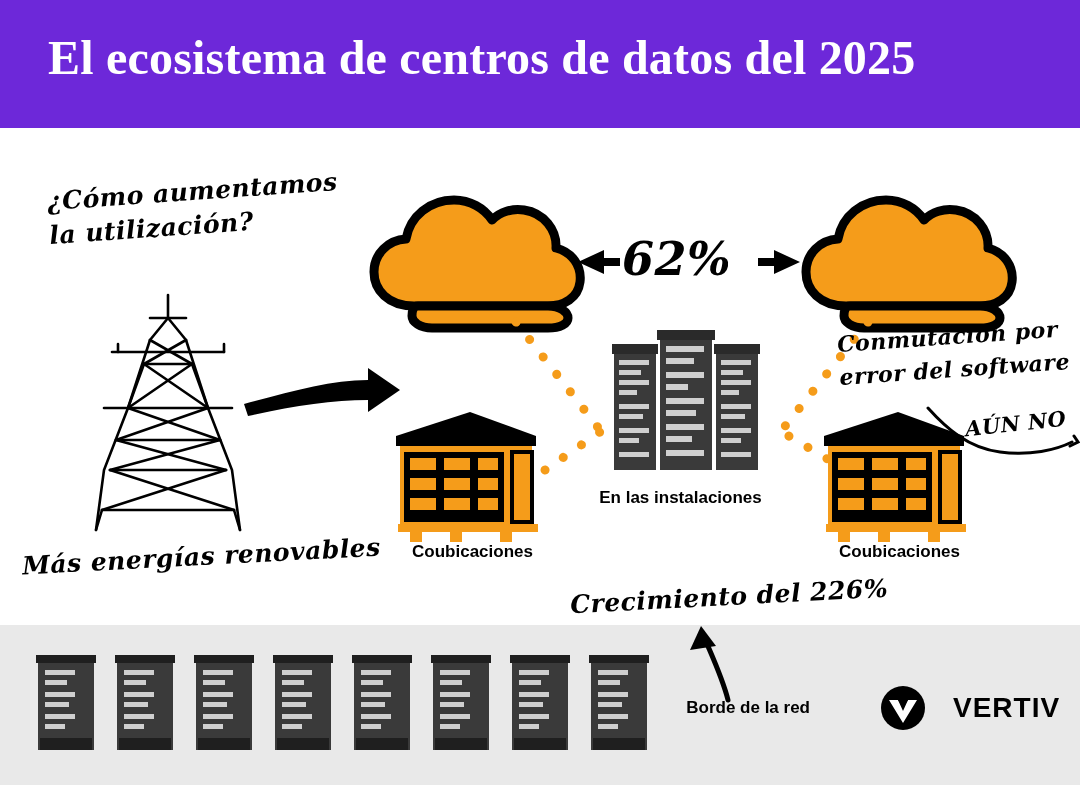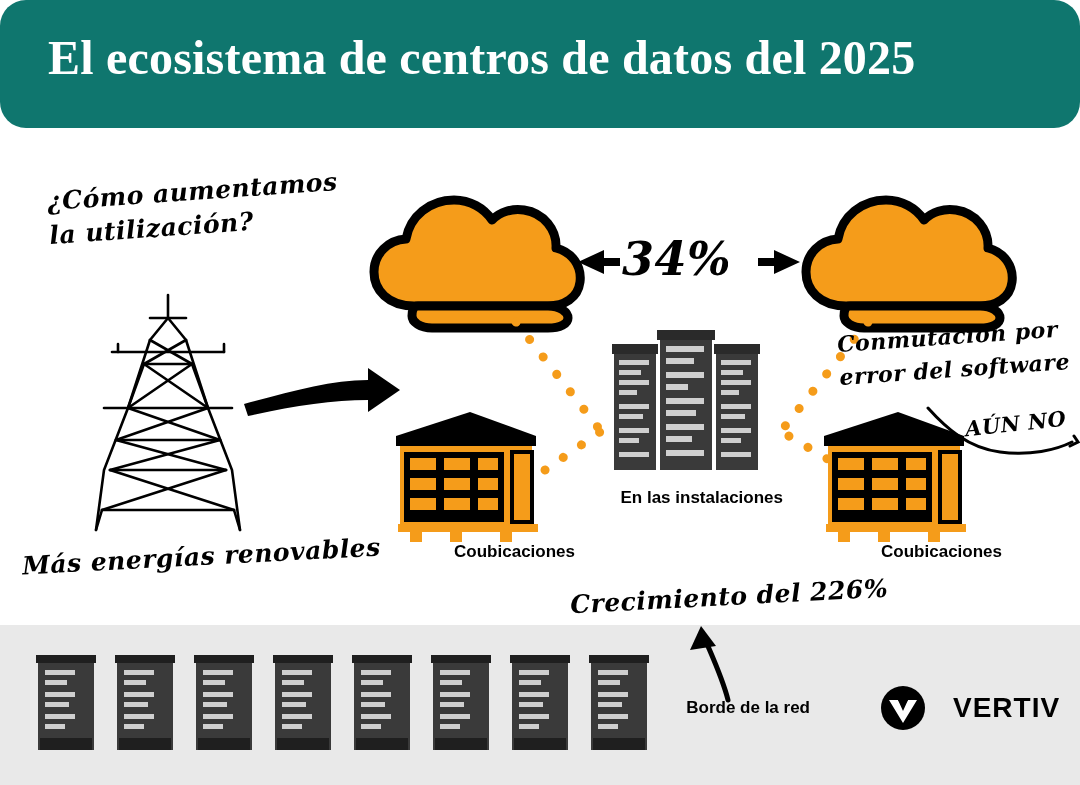--- a/index.html
+++ b/index.html
@@ -8,22 +8,21 @@
     background:#ffffff;
     font-family:"Liberation Sans", sans-serif;
     overflow:hidden;
     position:relative;
   }
   .stage{position:relative;width:1080px;height:785px;}
 
   
   .header{
     position:absolute;left:0;top:0;width:1080px;height:128px;
-    background:#0f766e;
-    border-radius:26px;
+    background:#6d28d9;
   }
   .header-title{
     position:absolute;left:48px;top:30px;
     color:#ffffff;
     font-family:"Liberation Serif", serif;
     font-size:48px;font-weight:bold;letter-spacing:0.2px;
     white-space:nowrap;
   }
 
   
@@ -46,21 +45,21 @@
     color:#000000;
     line-height:1.35;
     letter-spacing:0.5px;
     white-space:pre-line;
   }
   .label{
     font-family:"Liberation Sans", sans-serif;
     font-weight:bold;
     color:#000000;
     font-size:17px;
-    text-align:right;
+    text-align:center;
     white-space:nowrap;
   }
 
   
   #q-utilization{position:absolute;left:48px;top:175px;font-size:25px;transform:rotate(-4deg);}
   #renewables{position:absolute;left:22px;top:540px;font-size:25px;transform:rotate(-3deg);}
   #pct-62{position:absolute;left:622px;top:228px;font-size:46px;}
   #failover{position:absolute;left:838px;top:320px;font-size:22px;line-height:1.5;transform:rotate(-4deg);}
   #notyet{position:absolute;left:965px;top:410px;font-size:21px;transform:rotate(-6deg);}
   #growth{position:absolute;left:570px;top:580px;font-size:25px;transform:rotate(-3deg);}
@@ -358,21 +357,21 @@
           <rect x="598" y="714" width="30" height="5"></rect>
             <rect x="598" y="724" width="20" height="5"></rect>
         </g>
       </g>
     </g>
   </svg>
 
   <div class="hand" id="q-utilization">¿Cómo aumentamos
 la utilización?</div>
   <div class="hand" id="renewables">Más energías renovables</div>
-  <div class="hand" id="pct-62">34%</div>
+  <div class="hand" id="pct-62">62%</div>
   <div class="hand" id="failover">Conmutación por
 error del software</div>
   <div class="hand" id="notyet">AÚN NO</div>
   <div class="hand" id="growth">Crecimiento del 226%</div>
 
   <div class="label" id="lbl-onprem">En las instalaciones</div>
   <div class="label" id="lbl-colo-left">Coubicaciones</div>
   <div class="label" id="lbl-colo-right">Coubicaciones</div>
   <div class="label" id="lbl-edge">Borde de la red</div>
 

